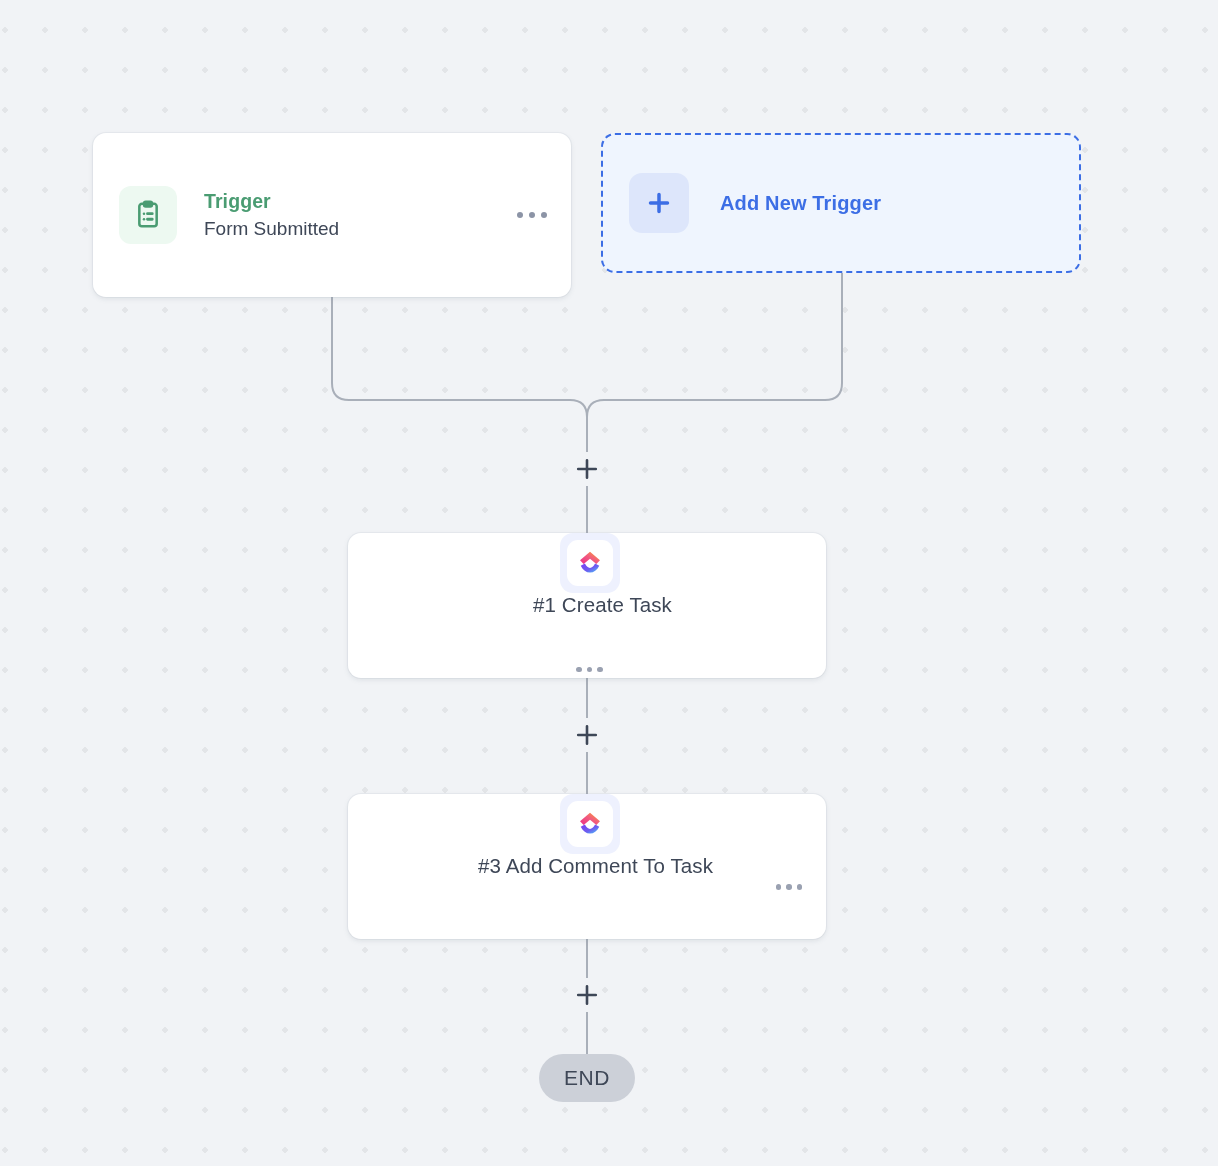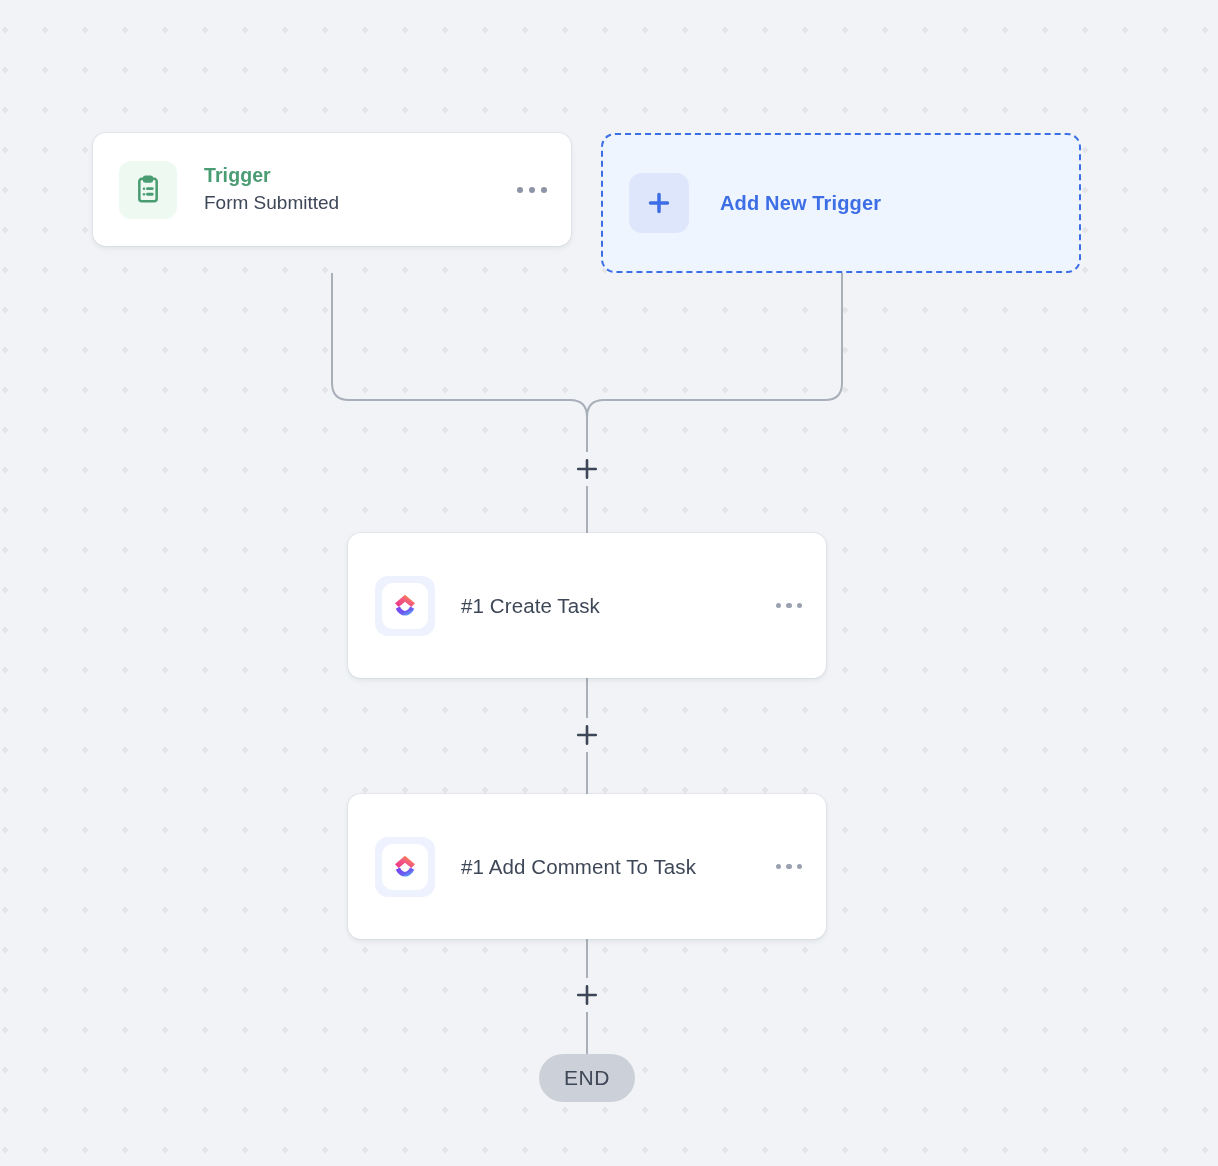--- a/index.html
+++ b/index.html
@@ -44,21 +44,21 @@
     border-radius: 13px;
     box-shadow: 0 2px 5px rgba(120,128,145,.16), 0 0 0 1px rgba(150,158,172,.10);
     display: flex;
     align-items: center;
     cursor: pointer;
   }
 
   
   #trigger-card {
     left: 93px; top: 133px;
-    width: 478px; height: 113px;
+    width: 478px; height: 164px;
     padding: 0 22px 0 26px;
   }
   .trigger-icon-box {
     width: 58px; height: 58px;
     border-radius: 12px;
     background: #edf9f1;
     display: flex; align-items: center; justify-content: center;
     flex: none;
   }
   .trigger-text { margin-left: 27px; flex: 1 1 auto; }
@@ -121,20 +121,21 @@
     font-weight: bold;
     color: #3c6ee5;
     letter-spacing: .15px;
   }
 
   
   .action-card {
     left: 348px;
     width: 478px; height: 145px;
     padding: 0 22px 0 27px;
+    flex-direction: column;
   }
   #action-card-0 { top: 533px; }
   #action-card-1 { top: 794px; }
 
   .app-icon-box {
     width: 60px; height: 60px;
     border-radius: 13px;
     background: #eef1fe;
     display: flex; align-items: center; justify-content: center;
     flex: none;
@@ -273,21 +274,21 @@
               <stop offset="0%" stop-color="#7b3ff2"></stop>
               <stop offset="55%" stop-color="#6d5cf0"></stop>
               <stop offset="100%" stop-color="#49ccf9"></stop>
             </linearGradient>
           </defs>
           <path d="M4.6 12.9 L16 3.2 L27.4 12.9 L23.3 17.2 L16 11.0 L8.7 17.2 Z" fill="url(#cu-top-1)"></path>
           <path d="M5.4 19.0 C8.0 24.2 11.6 26.8 16 26.8 C20.4 26.8 24.0 24.2 26.6 19.0 L21.8 16.6 C20.0 19.9 18.1 21.6 16 21.6 C13.9 21.6 12.0 19.9 10.2 16.6 Z" fill="url(#cu-bot-1)"></path>
         </svg>
       </div>
     </div>
-    <div class="action-label">#1 Add Comment To Task</div>
+    <div class="action-label">#3 Add Comment To Task</div>
     <div class="kebab small">
       <i></i>
       <i></i>
       <i></i>
     </div>
   </div>
 
   <div class="plus-btn" id="plus-btn-0">
     <svg width="24" height="24" viewBox="0 0 24 24" fill="none" stroke="#3e4757" stroke-width="2.6" stroke-linecap="round">
       <path d="M12 3.2v17.6M3.2 12h17.6"></path>

